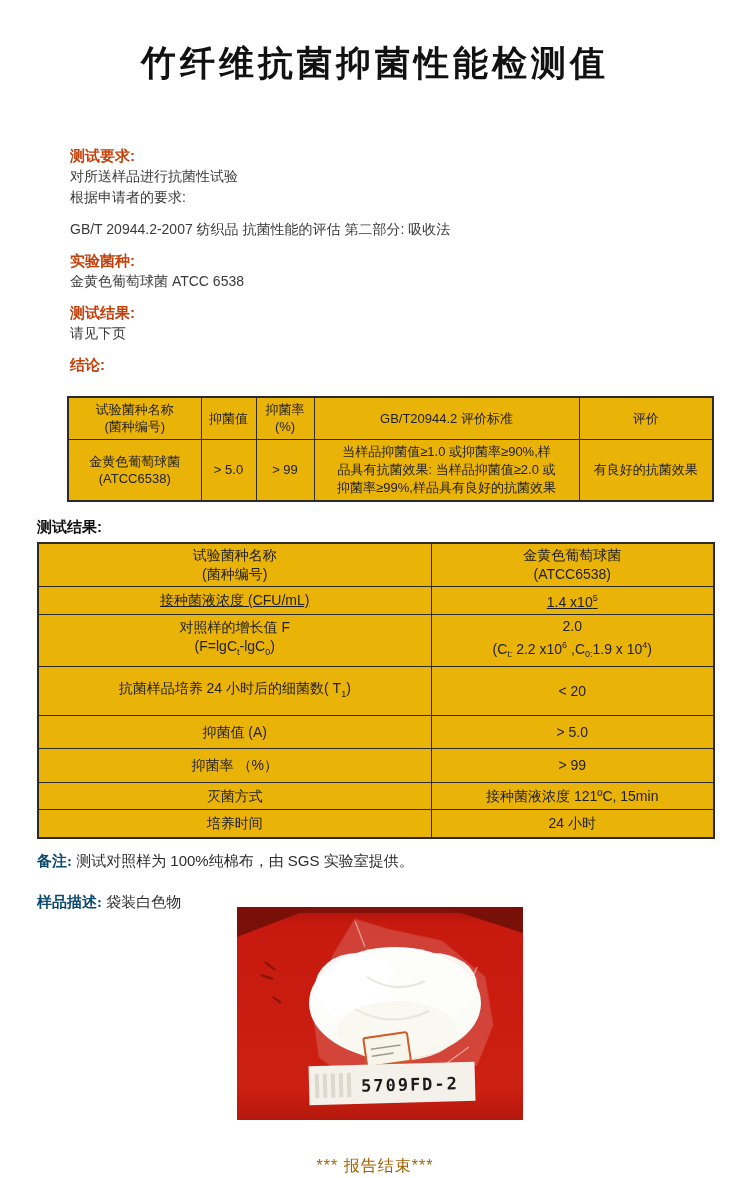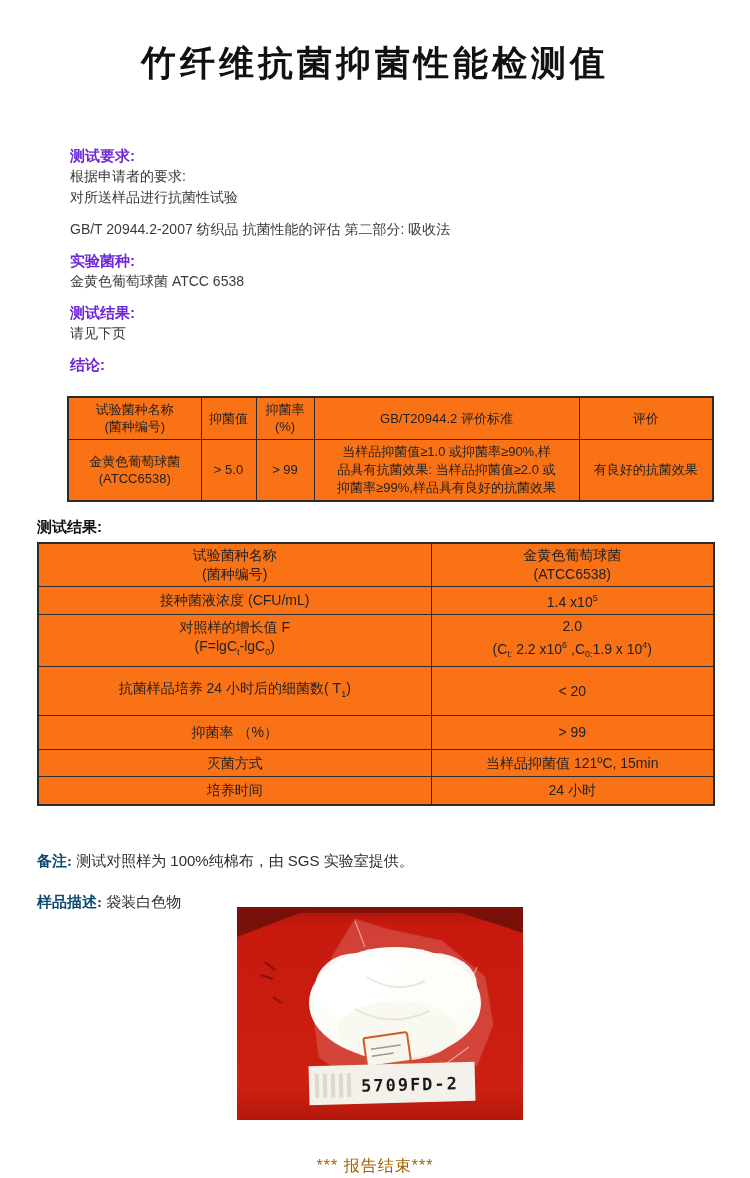--- a/index.html
+++ b/index.html
@@ -23,24 +23,24 @@
     font-weight: 700;
     letter-spacing: 4px;
     color: #111;
   }
   .info {
     position: absolute;
     top: 146px; left: 70px;
     width: 600px;
   }
   .sec { margin-bottom: 11px; }
-  .sec-label { font-size: 15px; font-weight: 700; line-height: 20px; color: #6d28d9; }
+  .sec-label { font-size: 15px; font-weight: 700; line-height: 20px; color: #c2410c; }
   .sec-line { font-size: 14px; line-height: 21px; color: #3a3a3a; }
 
-  table { border-collapse: collapse; table-layout: fixed; background: #f97316; }
+  table { border-collapse: collapse; table-layout: fixed; background: #eab308; }
   .conclusion-table {
     position: absolute;
     top: 396px; left: 67px;
     width: 645px;
     border: 2px solid #2b2b2b;
   }
   .conclusion-table th, .conclusion-table td {
     border: 1px solid #2b2b2b;
     text-align: center;
     vertical-align: middle;
@@ -68,21 +68,21 @@
   .results-table td {
     border: 1px solid #2b2b2b;
     text-align: center;
     vertical-align: middle;
     font-size: 14px;
     line-height: 19px;
     padding: 2px 6px;
     color: #222;
   }
   .results-table tr.r1 { height: 40px; }
-  .results-table tr.r2 { height: 27px; }
+  .results-table tr.r2 { height: 27px; text-decoration: underline; }
   .results-table tr.r3 { height: 52px; margin-top: 19px; }
   .results-table tr.r4 { height: 49px; }
   .results-table tr.r5 { height: 33px; }
   .results-table tr.r6 { height: 34px; }
   .results-table tr.r7 { height: 27px; }
   .results-table tr.r8 { height: 28px; }
   sup, sub { font-size: 9px; }
 
   .remark {
     position: absolute;
@@ -114,22 +114,22 @@
 </head>
 <body>
 
 <div class="page">
 
   <h1 class="title">竹纤维抗菌抑菌性能检测值</h1>
 
   <div class="info">
     <div class="sec">
       <div class="sec-label">测试要求:</div>
+      <div class="sec-line">对所送样品进行抗菌性试验</div>
       <div class="sec-line">根据申请者的要求:</div>
-      <div class="sec-line">对所送样品进行抗菌性试验</div>
     </div>
     <div class="sec">
       <div class="sec-line">GB/T 20944.2-2007 纺织品 抗菌性能的评估 第二部分: 吸收法</div>
     </div>
     <div class="sec">
       <div class="sec-label">实验菌种:</div>
       <div class="sec-line">金黄色葡萄球菌 ATCC 6538</div>
     </div>
     <div class="sec">
       <div class="sec-label">测试结果:</div>
@@ -204,27 +204,31 @@
       </td>
       <td>
         <div>2.0</div>
         <div><span>(C</span><sub>t:</sub><span> 2.2 x10</span><sup>6</sup><span> ,C</span><sub>0:</sub><span>1.9 x 10</span><sup>4</sup><span>)</span></div>
       </td>
     </tr>
     <tr class="r4">
       <td><span>抗菌样品培养 24 小时后的细菌数( T</span><sub>1</sub><span>)</span></td>
       <td>&lt; 20</td>
     </tr>
+    <tr class="r5">
+      <td>抑菌值 (A)</td>
+      <td>&gt; 5.0</td>
+    </tr>
     <tr class="r6">
       <td>抑菌率 （%）</td>
       <td>&gt; 99</td>
     </tr>
     <tr class="r7">
       <td>灭菌方式</td>
-      <td>当样品抑菌值 121ºC, 15min</td>
+      <td>接种菌液浓度 121ºC, 15min</td>
     </tr>
     <tr class="r8">
       <td>培养时间</td>
       <td>24 小时</td>
     </tr>
   </tbody>
     </table>
 
   <div class="remark"><b>备注:</b><span> 测试对照样为 100%纯棉布，由 SGS 实验室提供。</span></div>
 

